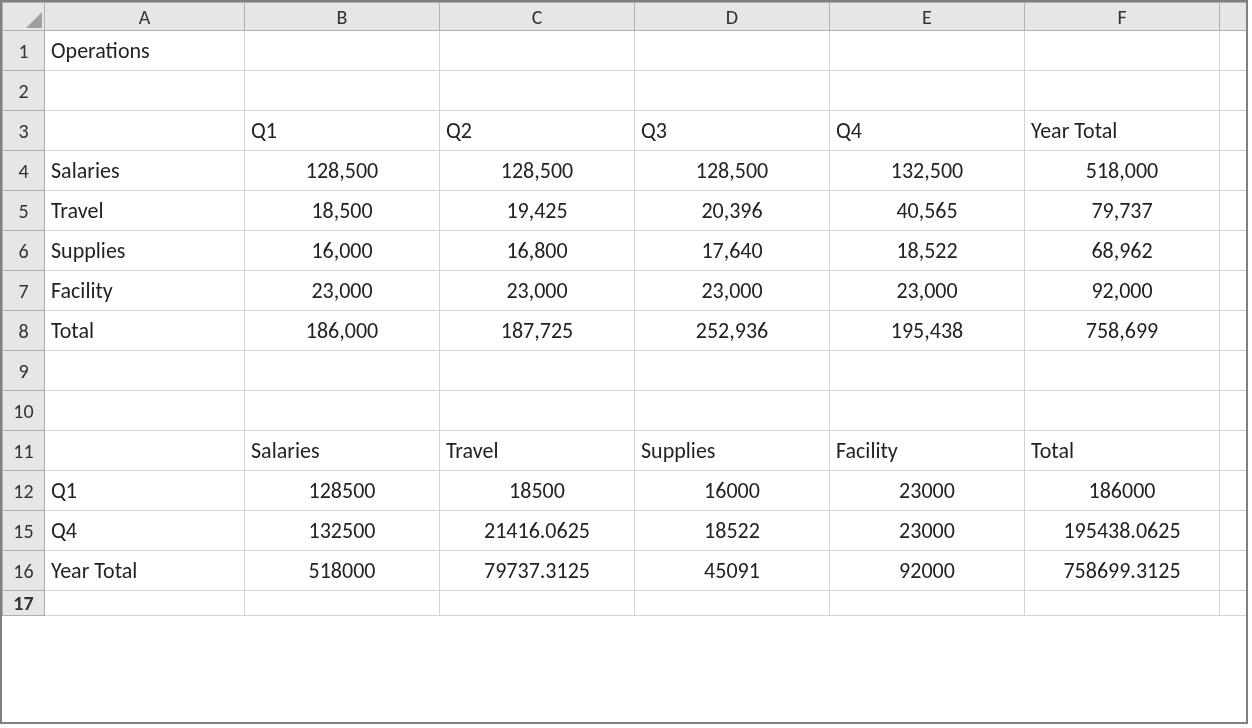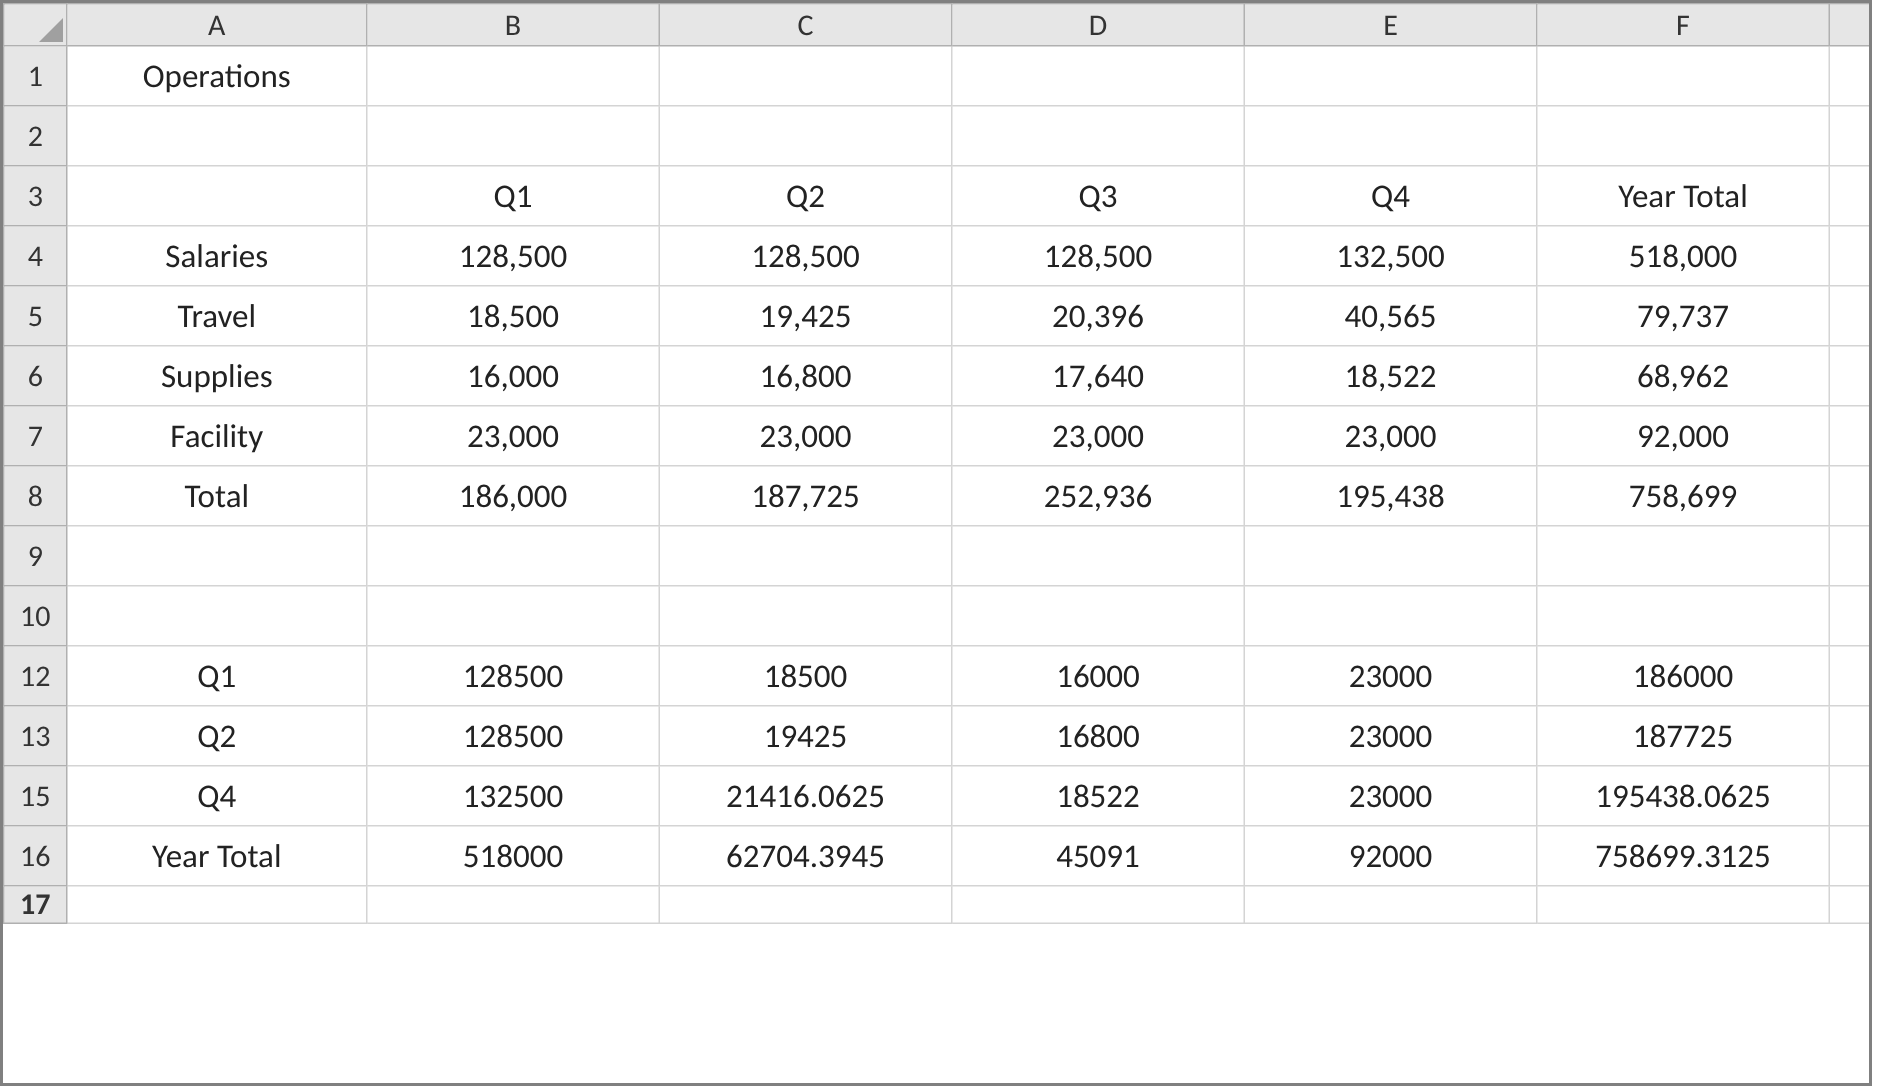--- a/index.html
+++ b/index.html
@@ -63,21 +63,21 @@
   col.c-hdr { width: 42px; }
   col.c-A   { width: 200px; }
   col.c-num { width: 195px; }
   col.c-tail{ width: 29px; }
 
   
   td.cell {
     font-size: 22px;
     color: #222;
   }
-  td.cell.left  { text-align: center; }
+  td.cell.left  { text-align: left; }
   td.cell.right { text-align: center; }
 </style>
 </head>
 <body>
 
 <div class="frame">
   <table class="sheet">
     <colgroup>
       <col class="c-hdr">
       <col class="c-A">
@@ -199,54 +199,54 @@
           <th class="rowhdr">10</th>
           <td class="cell"></td>
           <td class="cell"></td>
           <td class="cell"></td>
           <td class="cell"></td>
           <td class="cell"></td>
           <td class="cell"></td>
           <td class="cell"></td>
         </tr>
         <tr>
+          <th class="rowhdr">11</th>
+          <td class="cell"></td>
+          <td class="cell left">Salaries</td>
+          <td class="cell left">Travel</td>
+          <td class="cell left">Supplies</td>
+          <td class="cell left">Facility</td>
+          <td class="cell left">Total</td>
+          <td class="cell"></td>
+        </tr>
+        <tr>
           <th class="rowhdr">12</th>
           <td class="cell left">Q1</td>
           <td class="cell right">128500</td>
           <td class="cell right">18500</td>
           <td class="cell right">16000</td>
           <td class="cell right">23000</td>
           <td class="cell right">186000</td>
           <td class="cell"></td>
         </tr>
         <tr>
-          <th class="rowhdr">13</th>
-          <td class="cell left">Q2</td>
-          <td class="cell right">128500</td>
-          <td class="cell right">19425</td>
-          <td class="cell right">16800</td>
-          <td class="cell right">23000</td>
-          <td class="cell right">187725</td>
-          <td class="cell"></td>
-        </tr>
-        <tr>
           <th class="rowhdr">15</th>
           <td class="cell left">Q4</td>
           <td class="cell right">132500</td>
           <td class="cell right">21416.0625</td>
           <td class="cell right">18522</td>
           <td class="cell right">23000</td>
           <td class="cell right">195438.0625</td>
           <td class="cell"></td>
         </tr>
         <tr>
           <th class="rowhdr">16</th>
           <td class="cell left">Year Total</td>
           <td class="cell right">518000</td>
-          <td class="cell right">62704.3945</td>
+          <td class="cell right">79737.3125</td>
           <td class="cell right">45091</td>
           <td class="cell right">92000</td>
           <td class="cell right">758699.3125</td>
           <td class="cell"></td>
         </tr>
         <tr>
           <th class="rowhdr" style="height: 14px; font-weight: bold;">17</th>
           <td class="cell" style="height: 14px;"></td>
           <td class="cell" style="height: 14px;"></td>
           <td class="cell" style="height: 14px;"></td>

